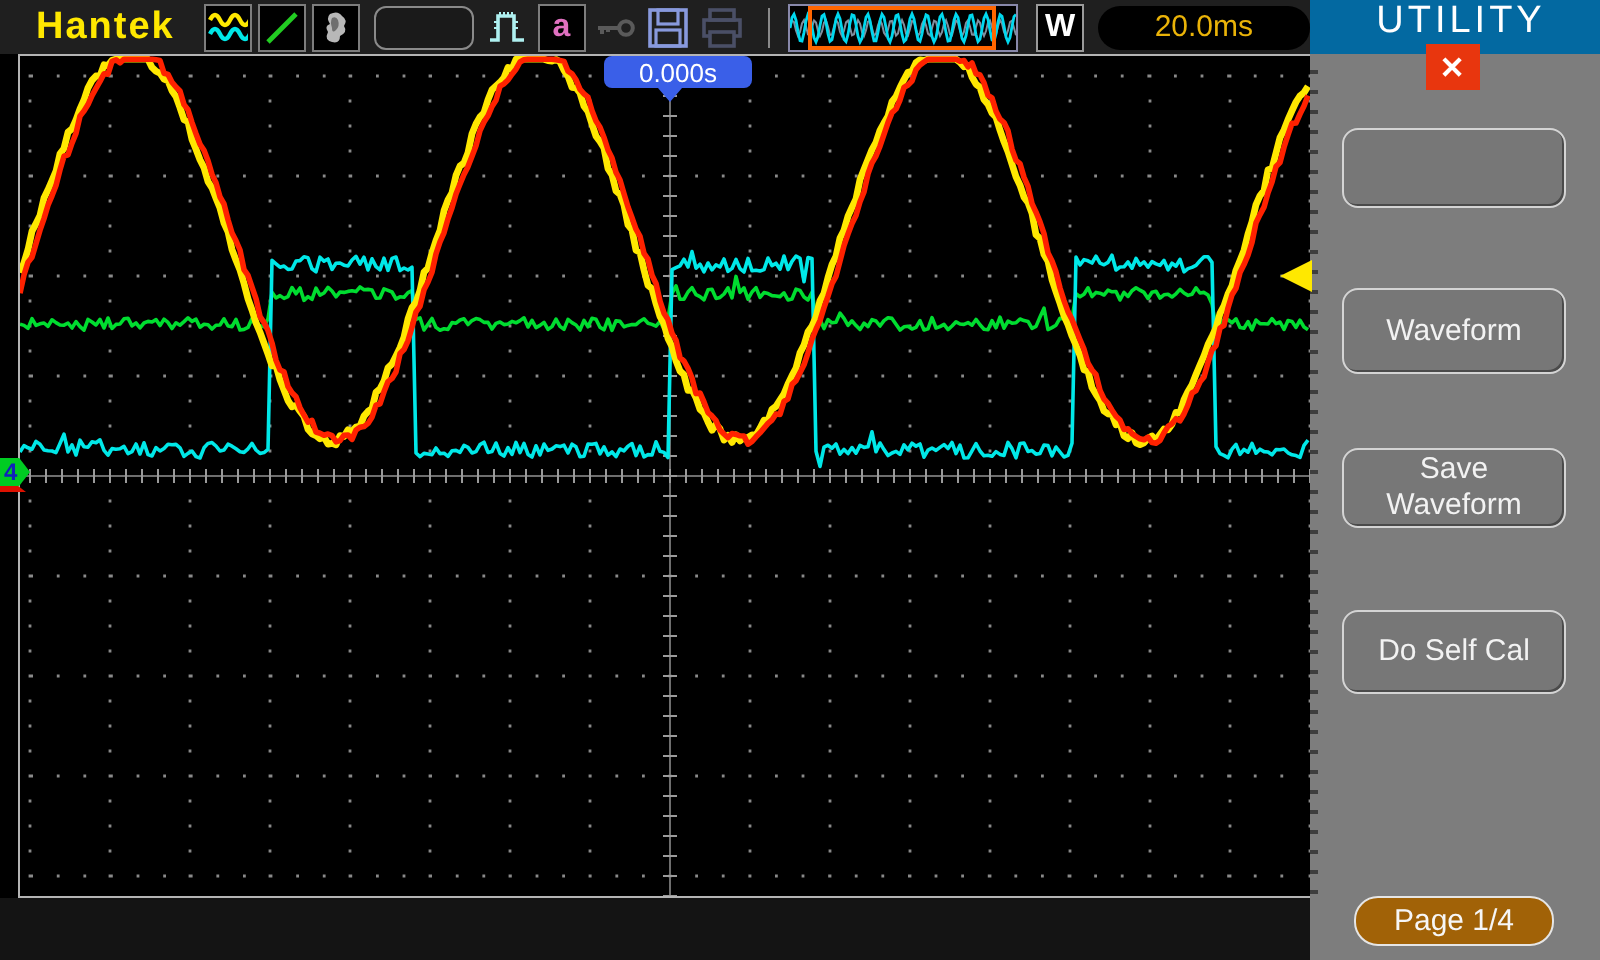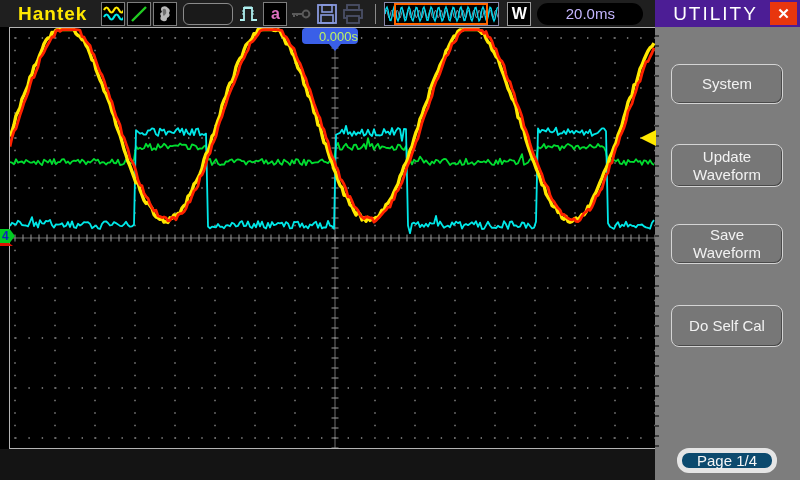--- a/index.html
+++ b/index.html
@@ -1,69 +1,69 @@
 <!DOCTYPE html>
 <html><head>
 <meta charset="utf-8">
 <style>
   * { margin:0; padding:0; box-sizing:border-box; }
   html,body { width:800px; height:480px; overflow:hidden; background:#000; }
   body { position:relative; font-family:"Liberation Sans", sans-serif; }
 
   
   .topbar { position:absolute; left:0; top:0; width:655px; height:27px; background:#1f1f1f;
-            display:flex; align-items:center; }
+            display:flex; align-items:center;justify-content:space-between; }
   .brand { color:#ffe800; font-weight:bold; font-size:19px; letter-spacing:1px; margin-left:18px; margin-right:14px; }
   .tool-box { width:24px; height:24px; background:#000; border:1px solid #7d7d7d; margin-right:2px;
               display:flex; align-items:center; justify-content:center; flex:0 0 auto; }
   .tool-plain { width:24px; height:24px; margin-right:2px; display:flex; align-items:center; justify-content:center; flex:0 0 auto; }
   .field-empty { width:50px; height:22px; border:1px solid #8a8a8a; border-radius:6px; margin:0 4px; background:#1a1a1a; flex:0 0 auto; }
   .a-glyph { color:#e070c0; font-size:16px; font-weight:bold; }
   .sep { width:1px; height:20px; background:#8a8a8a; margin:0 8px; flex:0 0 auto; }
   .preview { position:relative; width:115px; height:24px; background:#000; border:1px solid #8888aa; flex:0 0 auto; }
   .preview .sel { position:absolute; left:9px; top:0; width:94px; height:22px; border:2px solid #ff6600; }
   .w-box { width:24px; height:24px; background:#000; border:1px solid #9a9a9a; color:#fff; font-weight:bold;
            font-size:16px; display:flex; align-items:center; justify-content:center; margin-left:8px; flex:0 0 auto; }
-  .tb-pill { width:106px; height:22px; background:#000; border-radius:11px; color:#c4b5fd; font-size:15px;
+  .tb-pill { width:106px; height:22px; background:#000; border-radius:11px; color:#eab308; font-size:15px;
              display:flex; align-items:center; justify-content:center; margin-left:6px; flex:0 0 auto; }
 
   
   .display { position:absolute; left:9px; top:27px; width:647px; height:422px; background:#000;
              border:1px solid #b4b4b4; border-right:none; }
   .display svg { position:absolute; left:0; top:0; }
 
-  .time-tag { position:absolute; left:292px; top:0; width:56px; height:16px; background:#3a5fe8; border-radius:4px;
-              color:#bef264; font-size:13px; display:flex; align-items:center; justify-content:flex-end; z-index:5; }
+  .time-tag { position:absolute; left:292px; top:0; width:74px; height:16px; background:#3a5fe8; border-radius:4px;
+              color:#ffffff; font-size:13px; display:flex; align-items:center; justify-content:center; z-index:5; }
   .time-tag-ptr { position:absolute; left:319px; top:16px; width:0; height:0; z-index:5;
                   border-left:6px solid transparent; border-right:6px solid transparent; border-top:7px solid #3a5fe8; }
 
   .trig-arrow { position:absolute; right:0; top:102px; width:0; height:0; z-index:5;
                 border-top:8px solid transparent; border-bottom:8px solid transparent; }
 
   .ch4-marker { position:absolute; left:0; top:229px; width:15px; height:14px; background:#00cc22; z-index:6;
                 clip-path:polygon(0 0,64% 0,100% 50%,64% 100%,0 100%);
                 color:#1122bb; font-size:12px; font-weight:bold; line-height:14px; text-align:left; padding-left:2px; }
   .ch3-sliver { position:absolute; left:0; top:242px; width:13px; height:4px; background:#dd1100; z-index:5;
                 clip-path:polygon(0 0,60% 0,100% 100%,0 100%); }
 
   
   .sidebar { position:absolute; left:655px; top:0; width:145px; height:480px; background:#7d7d7d; }
-  .side-header { position:absolute; left:0; top:0; width:145px; height:27px; background:#4c1d95;
-                 display:flex; align-items:center; }
+  .side-header { position:absolute; left:0; top:0; width:145px; height:27px; background:#0369a1;
+                 display:flex; align-items:center;flex-direction:column; }
   .side-title { flex:1; text-align:center; color:#fff; font-size:19px; letter-spacing:2px; padding-left:6px; }
   .close-btn { width:27px; height:23px; background:#e8360e; color:#fff; font-weight:bold; font-size:15px;
                display:flex; align-items:center; justify-content:center; margin-right:3px; flex:0 0 auto; }
   .ruler { position:absolute; left:0; top:27px; width:4px; height:422px;
            background:repeating-linear-gradient(#7d7d7d 0 8px, #3e3e3e 8px 10px); }
   .side-btn { position:absolute; left:16px; width:112px; background:#777777; border:1px solid #d4d4d4;
               border-radius:8px; color:#f2f2f2; font-size:15px; text-align:center;
               box-shadow:inset -1px -1px 0 #4a4a4a; display:flex; flex-direction:column; justify-content:center; }
   .side-btn div { line-height:18px; }
-  .page-btn { position:absolute; left:22px; top:448px; width:100px; height:25px; background:#0c4a6e;
-              border:5px solid #e5e5e5; border-radius:12px; color:#f6f6f6; font-size:15px;
+  .page-btn { position:absolute; left:22px; top:448px; width:100px; height:25px; background:#a16207;
+              border:1px solid #e5e5e5; border-radius:12px; color:#f6f6f6; font-size:15px;
               display:flex; align-items:center; justify-content:center; }
 
   
   .bottombar { position:absolute; left:0; top:449px; width:655px; height:31px; background:#141414; }
 </style>
 </head>
 <body>
 
 <div class="topbar">
   <span class="brand">Hantek</span>
@@ -162,24 +162,22 @@
 <div class="sidebar">
   <div class="ruler"></div>
   <div class="side-header">
     <span class="side-title">UTILITY</span>
     <span class="close-btn">
       <span>✕</span>
     </span>
   </div>
 
   <div class="side-btn" style="top:64px; height:40px;">
-    <div>System</div>
   </div>
   <div class="side-btn" style="top:144px; height:43px;">
-    <div>Update</div>
     <div>Waveform</div>
   </div>
   <div class="side-btn" style="top:224px; height:40px;">
     <div>Save</div>
     <div>Waveform</div>
   </div>
   <div class="side-btn" style="top:305px; height:42px;">
     <div>Do Self Cal</div>
   </div>
   <div class="page-btn">

